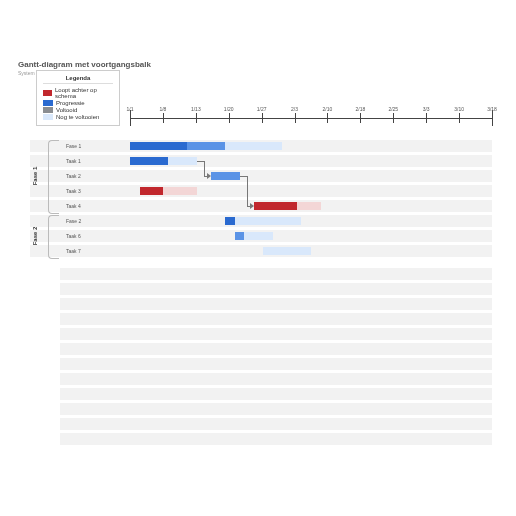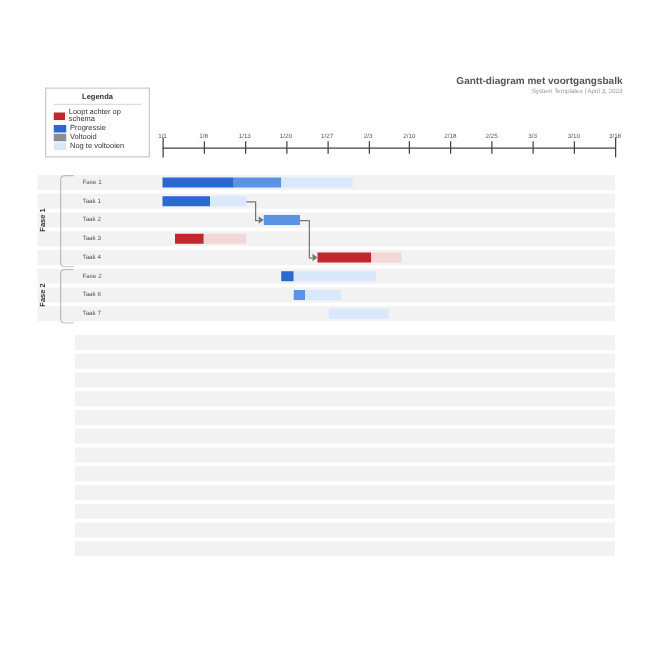--- a/index.html
+++ b/index.html
@@ -1,21 +1,21 @@
 <!DOCTYPE html>
 <html><head>
 <meta charset="utf-8">
 <style>
 html,body{margin:0;padding:0;width:516px;height:516px;background:#fff;font-family:Arial,Helvetica,sans-serif;font-size:6px;color:#333}
 .page{position:relative;width:516px;height:516px;box-sizing:border-box;padding:30px 18px 18px 18px}
 .legend{position:absolute;left:36px;top:70px;border:1px solid #ccc;background:#fff;padding:4px 6px;width:70px;z-index:5}
 .legend-title{text-align:center;font-weight:bold;border-bottom:1px solid #ddd;margin-bottom:3px;padding-bottom:2px}
 .legend-row{display:flex;align-items:center;margin:1px 0}
 .swatch{width:10px;height:6px;margin-right:3px}
-.hdr{text-align:right}
+.hdr{text-align:left}
 .hdr-title{font-size:8px;color:#555;font-weight:600}
 .hdr-sub{font-size:5px;color:#999;margin-top:1px}
 .chart{position:absolute;left:130px;right:24px;top:106px;height:24px}
 .axis{position:relative;height:16px;border-top:0}
 .axis-line{position:absolute;left:0;right:0;top:12px;height:1px;background:#444}
 .tick{position:absolute;top:7px;width:1px;height:10px;background:#444}
 .tick-end{height:16px;top:4px;width:1px}
 .tick-label{position:absolute;top:0;transform:translateX(-50%);font-size:5px;color:#555}
 .rows{position:absolute;left:30px;right:24px;top:140px}
 .row{height:12px;margin-bottom:3px;position:relative}

